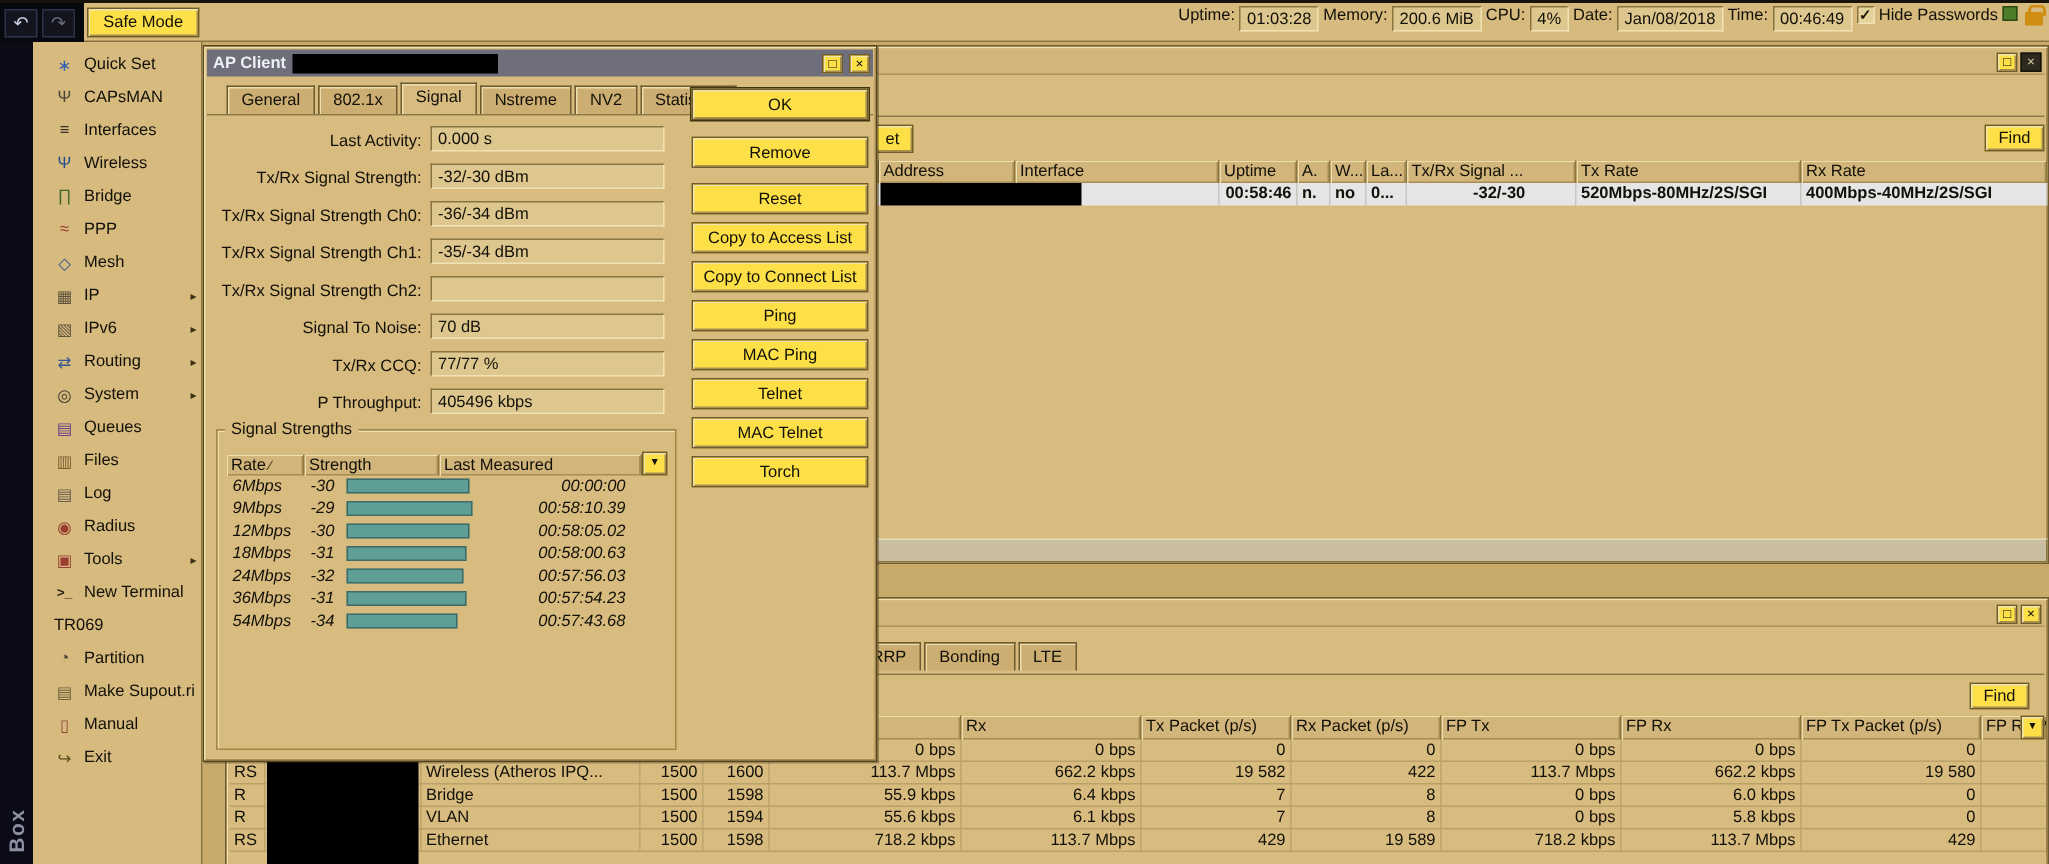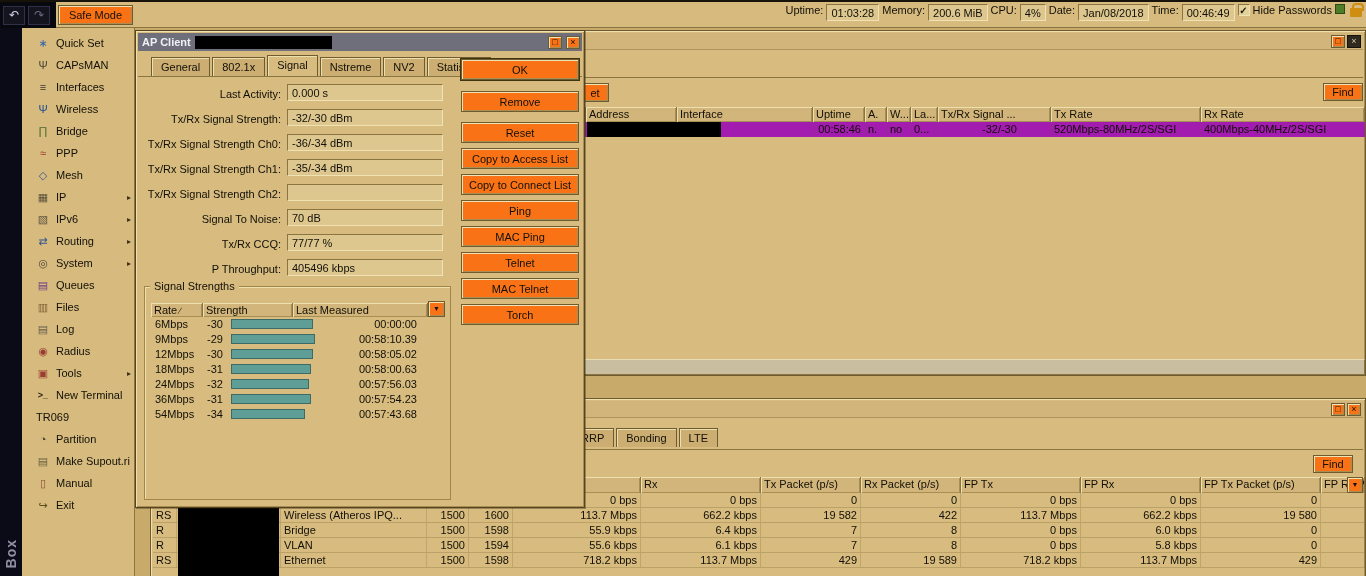--- a/index.html
+++ b/index.html
@@ -1,21 +1,21 @@
 <!DOCTYPE html>
 <html><head>
 <meta charset="utf-8">
 <style>
   * { margin:0; padding:0; box-sizing:border-box; }
   html,body { background:#9a824c; }
   body { font-family:"Liberation Sans", sans-serif; font-size:11px; color:#121008; }
   .screen { position:relative; width:1366px; height:576px; overflow:hidden; background:#c8ab6a; }
 
   
-  .b3d { background:#f97316; border:1px solid #6e5c30;
+  .b3d { background:#fde047; border:1px solid #6e5c30;
          box-shadow: inset 1px 1px 0 #f0e2b2, inset -1px -1px 0 #a88e52;
          color:#121008; font-family:inherit; font-size:11px; cursor:default; }
   .f3d { background:#ddc78f; border:1px solid; border-color:#8a7440 #f0e2b2 #f0e2b2 #8a7440;
          padding:1px 4px; height:17px; display:inline-flex; align-items:center; white-space:nowrap; }
   .window { position:absolute; background:#d7bb7f; border:1px solid #6e5c30;
             box-shadow: inset 1px 1px 0 #efe0ae, inset -1px -1px 0 #a88e52; }
   .win-titlebar { position:absolute; left:2px; right:2px; top:2px; height:17px; background:#d2b57a;
                   border-bottom:1px solid #b0945c; display:flex; justify-content:flex-end; align-items:center;
                   gap:2px; padding:0 2px; }
   .win-ctrl { width:14px; height:13px; font-size:9px; line-height:10px; text-align:center; padding:0; }
@@ -63,21 +63,21 @@
   .i-log{color:#6a6050} .i-radius{color:#9a3e32} .i-tools{color:#9a3e32} .i-term{color:#241f10; font-weight:bold; font-size:9px;}
   .i-partition{color:#4a4436} .i-supout{color:#6e6440} .i-manual{color:#8e4a3a} .i-exit{color:#5c4c1e}
 
   
   .win-wireless { left:340px; top:30px; width:1026px; height:346px; z-index:1; }
   .w-tabs { left:230px; top:25px; }
   .w-tabline { position:absolute; left:2px; right:2px; top:46px; height:1px; background:#efe0ae; border-top:1px solid #8a7440; }
   .w-frag { position:absolute; left:240px; top:52px; width:28px; height:19px; }
   .w-find { position:absolute; left:982px; top:52px; width:40px; height:18px; }
   .w-head { position:absolute; left:2px; top:76px; width:1022px; height:15px; display:flex; }
-  .w-row  { position:absolute; left:2px; top:91px; width:1022px; height:15px; display:flex; background:#a21caf; }
+  .w-row  { position:absolute; left:2px; top:91px; width:1022px; height:15px; display:flex; background:#e5e5e5;font-weight:bold; }
   .wc-sp{width:243px} .wc-ad{width:91px} .wc-if{width:136px} .wc-up{width:52px}
   .wc-a{width:22px} .wc-w{width:24px} .wc-la{width:27px} .wc-sg{width:113px} .wc-tx{width:150px} .wc-rx{flex:1}
   .w-sig-pad { padding-left:44px; }
   .w-redact { left:246px; top:91px; width:134px; height:15px; }
   .w-hscroll { position:absolute; left:2px; top:328px; width:1022px; height:16px; background:#c9bfa0;
                border:1px solid; border-color:#e8dcb8 #8a7440 #8a7440 #e8dcb8; }
   .w-ctrl-dark { background:#2e2a20; color:#d8cba0; border-color:#15120a; box-shadow:none; }
 
   
   .win-if { left:150px; top:398px; width:1216px; height:200px; z-index:2; }
@@ -105,21 +105,21 @@
   .frow { position:absolute; left:0; width:320px; height:25px; }
   .frow .lab { position:absolute; left:0; top:5px; width:145px; text-align:right; white-space:nowrap; }
   .frow .fld { position:absolute; left:151px; top:1px; width:156px; }
   .grp { position:absolute; left:8px; top:255px; width:307px; height:214px;
          border:1px solid #a18648; box-shadow: inset 1px 1px 0 #eedfae; }
   .grp-lbl { position:absolute; top:-7px; left:5px; background:#d7bb7f; padding:0 4px; white-space:nowrap; }
   .sig-head { position:absolute; left:6px; top:14px; width:294px; height:16px; display:flex;align-items:flex-end; }
   .sh-rate{width:52px} .sh-str{width:90px} .sh-last{width:135px}
   .sh-dd{width:17px; font-size:7px; line-height:14px; text-align:center; padding:0;}
   .sig-rows { position:absolute; left:6px; top:30px; width:294px; }
-  .sig-row { position:relative; height:15px; }
+  .sig-row { position:relative; height:15px;font-style:italic; }
   .s-rate { position:absolute; left:4px; top:1px; }
   .s-num  { position:absolute; left:56px; top:1px; }
   .s-bar  { position:absolute; left:80px; top:2px; height:10px; background:#5f9d97; border:1px solid rgba(36,66,62,.55); }
   .s-last { position:absolute; right:28px; top:1px; }
   .dlg-btn { position:absolute; left:325px; width:118px; height:21px; }
   .dlg-btn.default { box-shadow: 0 0 0 1px #40350f, inset 1px 1px 0 #f0e2b2, inset -1px -1px 0 #a88e52; }
   .sort { font-size:9px; color:#3a2f14; margin-left:2px; }
 </style>
 </head>
 <body>

